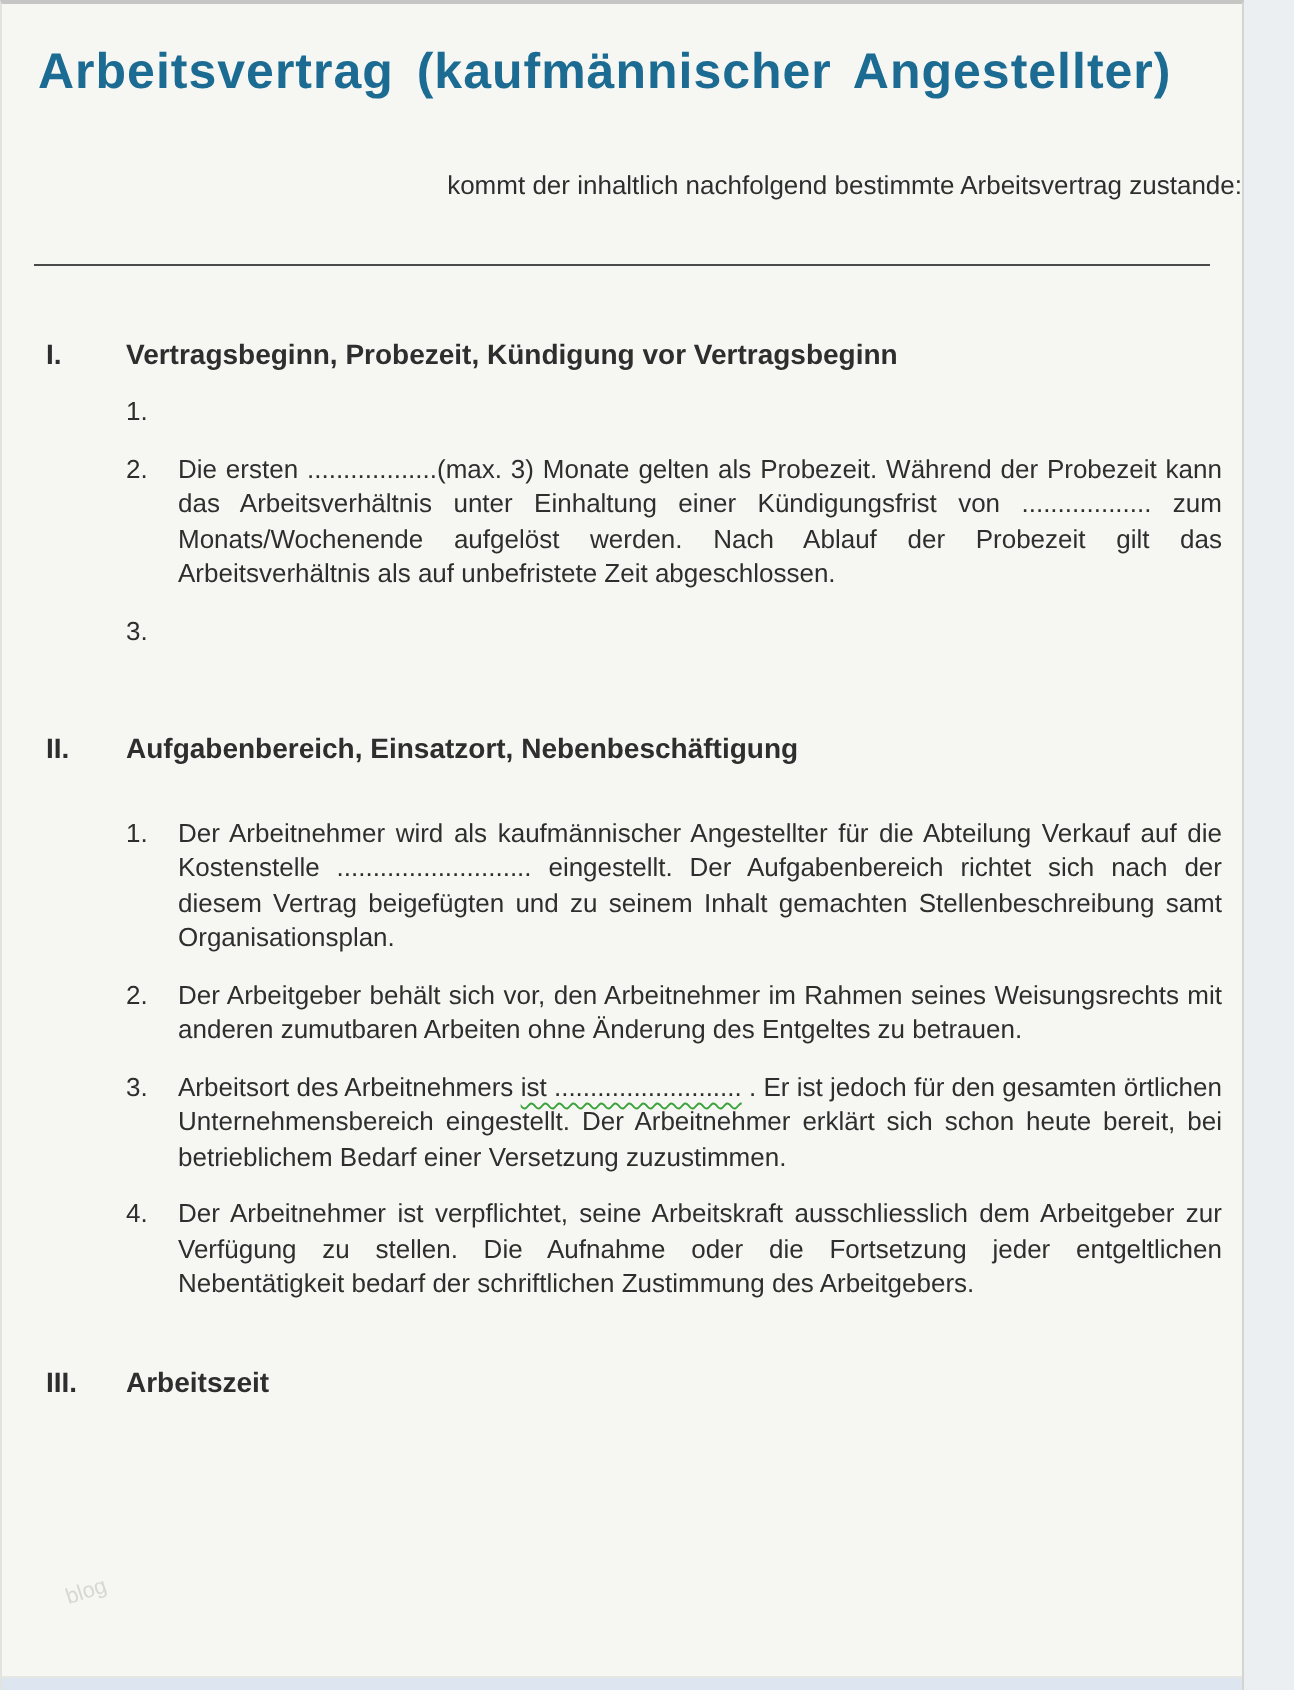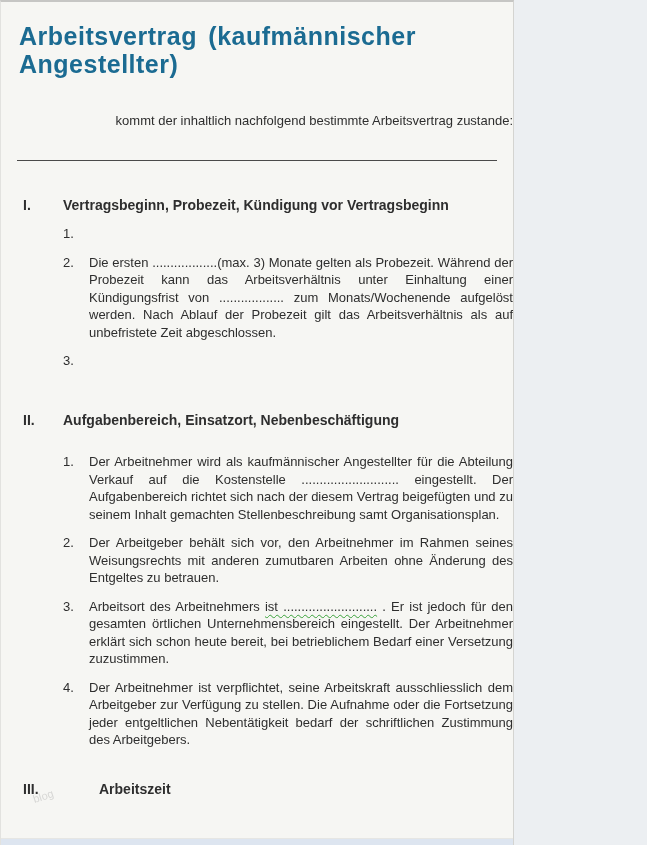--- a/index.html
+++ b/index.html
@@ -4,21 +4,21 @@
 <style>
   html, body { margin: 0; padding: 0; }
   body {
     width: 647px; height: 845px;
     font-family: "Liberation Sans", "DejaVu Sans", sans-serif;
     background: #eceff2;
   }
   .page {
     position: relative;
     box-sizing: border-box;
-    width: 514px; height: 845px;
+    width: 622px; height: 845px;
     background: #f6f6f3;
     border-top: 2px solid #c6c6c4;
     border-left: 1px solid #e2e2df;
     border-right: 1px solid #d4d4d1;
     overflow: hidden;
     color: #2e2e2e;
     font-size: 13px;
     line-height: 17.5px;
   }
   .bottom-strip {
@@ -66,21 +66,21 @@
     width: 522px;
     text-align: justify;
   }
   .item:first-of-type { margin-top: 15px; }
   .wavy {
     text-decoration: underline wavy #3aa23a 1px;
     text-decoration-skip-ink: none;
     text-underline-offset: 3px;
   }
   .sec-gap { margin-top: 42px; align-items: center; }
-  .sec-last { margin-top: 32px; gap: 36px; }
+  .sec-last { margin-top: 32px; }
   .watermark {
     position: absolute;
     left: 32px; top: 786px;
     color: #d7d7d5;
     font-size: 11px;
     transform: rotate(-18deg);
     user-select: none;
   }
 </style>
 </head>

